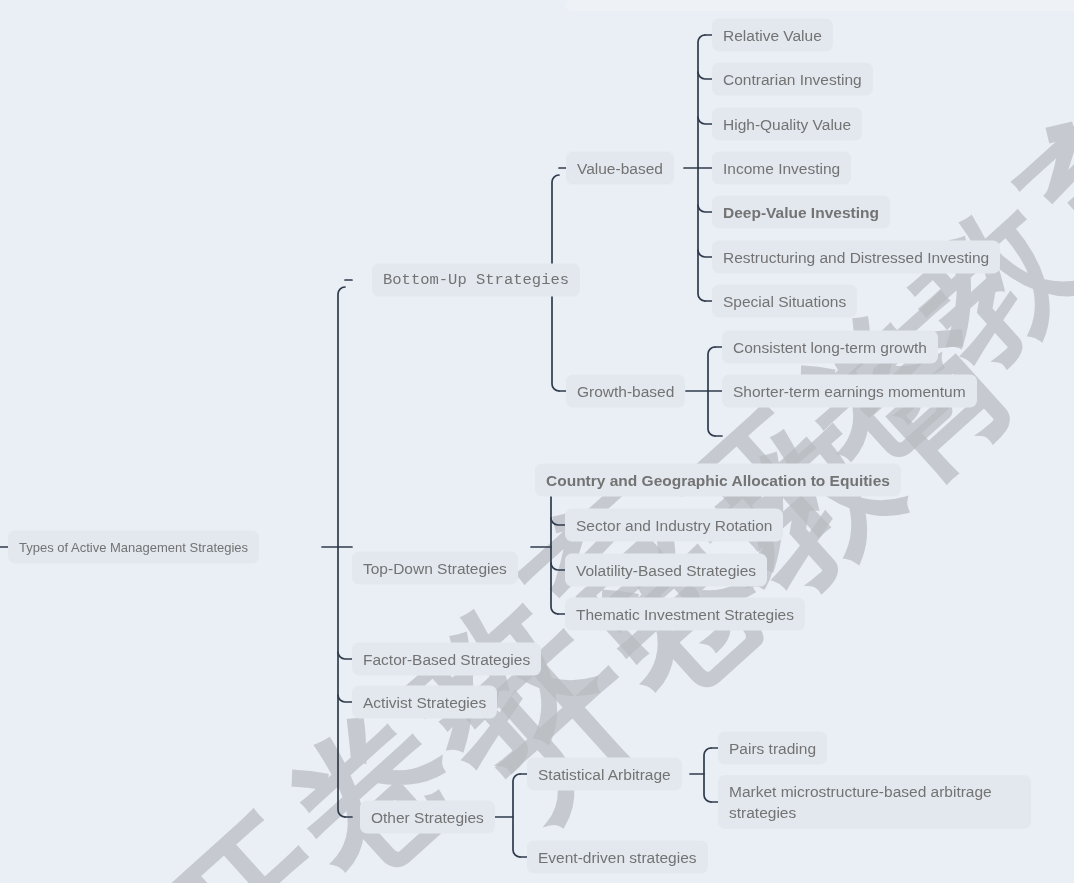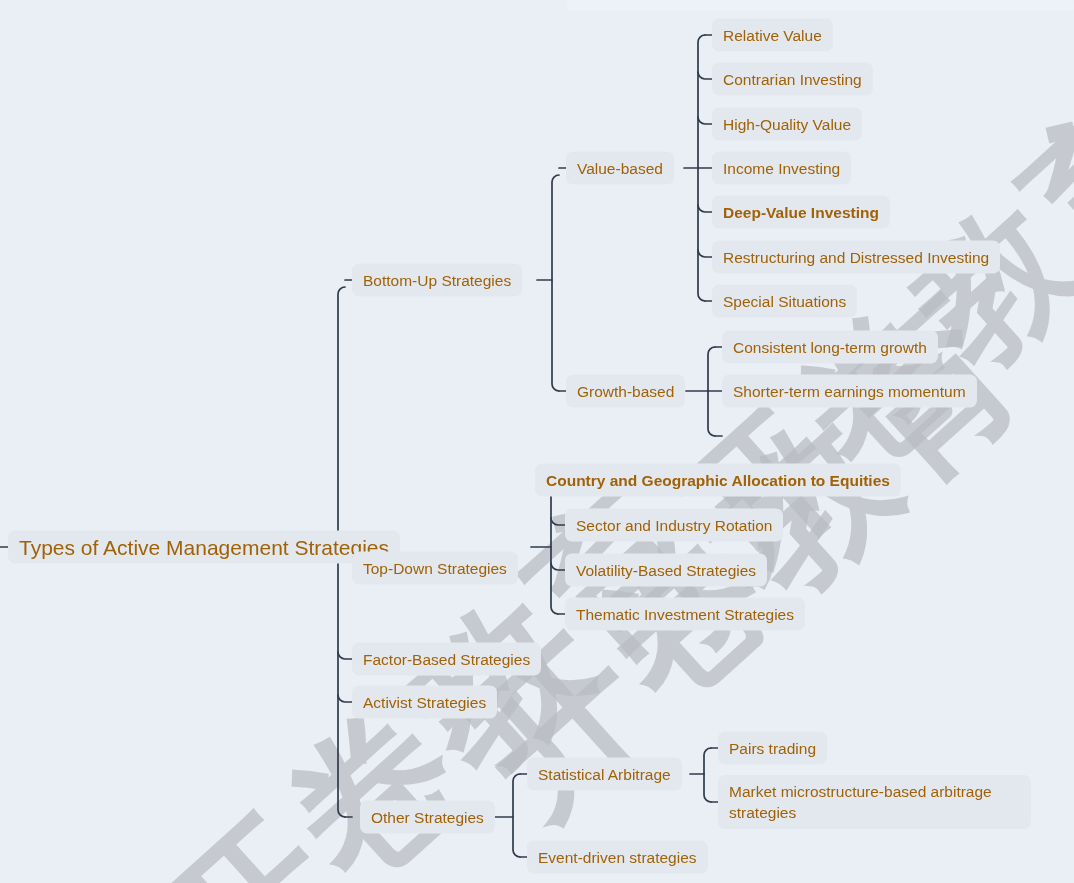--- a/index.html
+++ b/index.html
@@ -53,29 +53,29 @@
   #nodes {
     position: absolute;
     left: 0; top: 0;
     width: 1074px; height: 883px;
     z-index: 3;
   }
   .node {
     position: absolute;
     background: #e3e8ef;
     border-radius: 7px;
-    color: #a16207;
+    color: #737373;
     font-size: 15.5px;
     line-height: 21px;
     padding: 6px 11px;
     white-space: nowrap;
     box-sizing: border-box;
     transform: translateY(-50%);
   }
-  .node.root { font-size: 21px; }
+  .node.root { font-size: 13px; }
   .node.wrap { white-space: normal; }
   .node.cutoff {
     background: #e3e8ef;
     border-radius: 7px;
     padding: 0;
   }
   .node.ghost { background: #eef1f6; }
 </style>
 </head>
 <body>
@@ -138,21 +138,21 @@
     <path d="M711,748 L718,748"></path>
     <path d="M711,802 L718,802"></path>
   </svg>
 
   <div id="nodes">
 
     <div class="node cutoff ghost" style="left:566px; top:0; width:510px; height:11px; transform:none;"></div>
 
     <div class="node root" style="left:8px; top:547px;">Types of Active Management Strategies</div>
 
-    <div class="node" style="left:352px; top:280px;">Bottom-Up Strategies</div>
+    <div class="node" style="left:372px; top:280px;font-family:Liberation Mono, monospace;">Bottom-Up Strategies</div>
     <div class="node" style="left:352px; top:547px;margin-top:21px;">Top-Down Strategies</div>
     <div class="node" style="left:352px; top:659px;">Factor-Based Strategies</div>
     <div class="node" style="left:352px; top:702px;">Activist Strategies</div>
     <div class="node" style="left:352px; top:817px;margin-left:8px;">Other Strategies</div>
 
     <div class="node" style="left:566px; top:168px;">Value-based</div>
     <div class="node" style="left:566px; top:391px;">Growth-based</div>
 
     <div class="node" style="left:712px; top:35px;">Relative Value</div>
     <div class="node" style="left:712px; top:79px;">Contrarian Investing</div>

